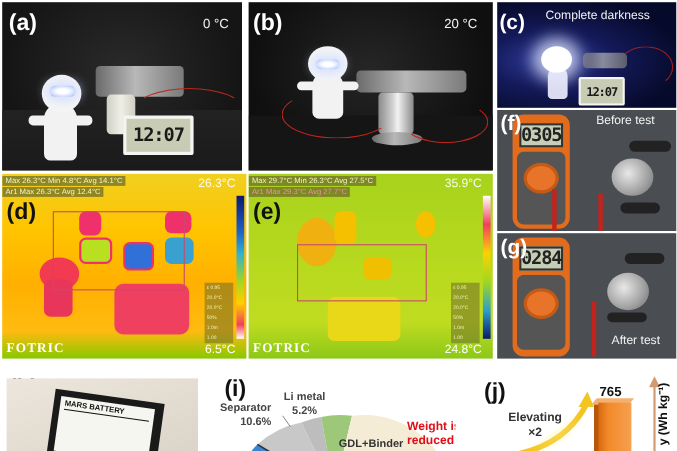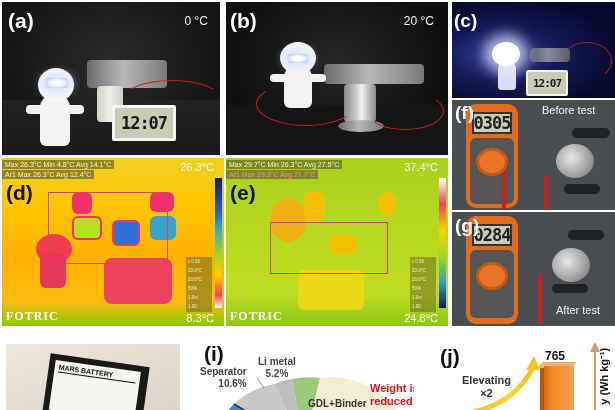--- a/index.html
+++ b/index.html
@@ -102,20 +102,21 @@
 
   <div class="panel" id="pc">
     <div class="device" style="left:78px;top:46px;width:40px;height:14px;opacity:0.7;"></div>
     <div class="wire" style="left:110px;top:40px;width:50px;height:38px;border-color:#c4231d #c4231d transparent transparent;opacity:0.8;"></div>
     <div class="astro" style="left:46px;top:58px;width:18px;height:30px;background:#dcdcf0;"></div>
     <div class="astro-head" style="left:40px;top:40px;width:28px;height:24px;background:#fff;box-shadow:0 0 14px 8px rgba(230,235,255,0.75);"></div>
     <div class="clock" style="left:74px;top:68px;width:42px;height:26px;padding:2px;">
       <div class="clock-face" style="font-size:11px;">12:07</div>
     </div>
     <div class="lbl white" style="left:2px;top:9px;font-size:19px;">(c)</div>
+    <div class="tag" style="left:44px;top:6px;font-size:11px;">Complete darkness</div>
   </div>
 
   <div class="panel" id="pf">
     <div class="meter" style="left:14px;top:4px;width:52px;height:104px;">
       <div class="meter-screen" style="left:6px;top:8px;width:40px;height:22px;">0305</div>
       <div class="meter-body" style="left:4px;top:34px;width:44px;height:66px;"></div>
       <div class="dial" style="left:10px;top:44px;width:32px;height:28px;"></div>
     </div>
     <div class="probe" style="left:50px;top:72px;width:4px;height:38px;"></div>
     <div class="probe" style="left:92px;top:76px;width:4px;height:34px;"></div>
@@ -157,34 +158,34 @@
     <div class="t-scale" style="background:linear-gradient(180deg,#0a1a6e,#2060c8 25%,#30b0d0 40%,#a0d820 60%,#ffd000 75%,#f04060 90%,#ffffff);"></div>
     <div class="t-params">
       <div>ε 0.95</div>
       <div>20.0°C</div>
       <div>20.0°C</div>
       <div>50%</div>
       <div>1.0m</div>
       <div>1.00</div>
     </div>
     <div class="t-brand">FOTRIC</div>
-    <div class="t-min">8.3°C</div>
+    <div class="t-min">6.5°C</div>
   </div>
 
   <div class="panel" id="pe">
     <div class="hot" style="left:44px;top:40px;width:36px;height:44px;border-radius:50%;background:#f0b010;"></div>
     <div class="hot" style="left:78px;top:34px;width:20px;height:30px;background:#f5c000;"></div>
     <div class="hot" style="left:152px;top:34px;width:18px;height:24px;border-radius:50%;background:#f5c000;"></div>
     <div class="hot" style="left:104px;top:76px;width:26px;height:20px;background:#f0c000;"></div>
     <div class="hot" style="left:72px;top:112px;width:66px;height:40px;background:#e8d818;border-radius:6px;"></div>
     <div class="t-box" style="left:44px;top:64px;width:118px;height:52px;"></div>
     <div class="t-hdr" style="top:2px;">Max 29.7°C  Min 26.3°C  Avg 27.5°C</div>
     <div class="t-hdr" style="top:12px;color:#f090a0;">Ar1  Max 29.3°C  Avg 27.7°C</div>
     <div class="lbl black" style="left:4px;top:24px;">(e)</div>
-    <div class="t-max">37.4°C</div>
+    <div class="t-max">35.9°C</div>
     <div class="t-scale" style="background:linear-gradient(180deg,#ffffff,#f04060 20%,#ffd000 40%,#a0d820 60%,#30a0c8 80%,#0a1a6e);"></div>
     <div class="t-params">
       <div>ε 0.95</div>
       <div>20.0°C</div>
       <div>20.0°C</div>
       <div>50%</div>
       <div>1.0m</div>
       <div>1.00</div>
     </div>
     <div class="t-brand">FOTRIC</div>

